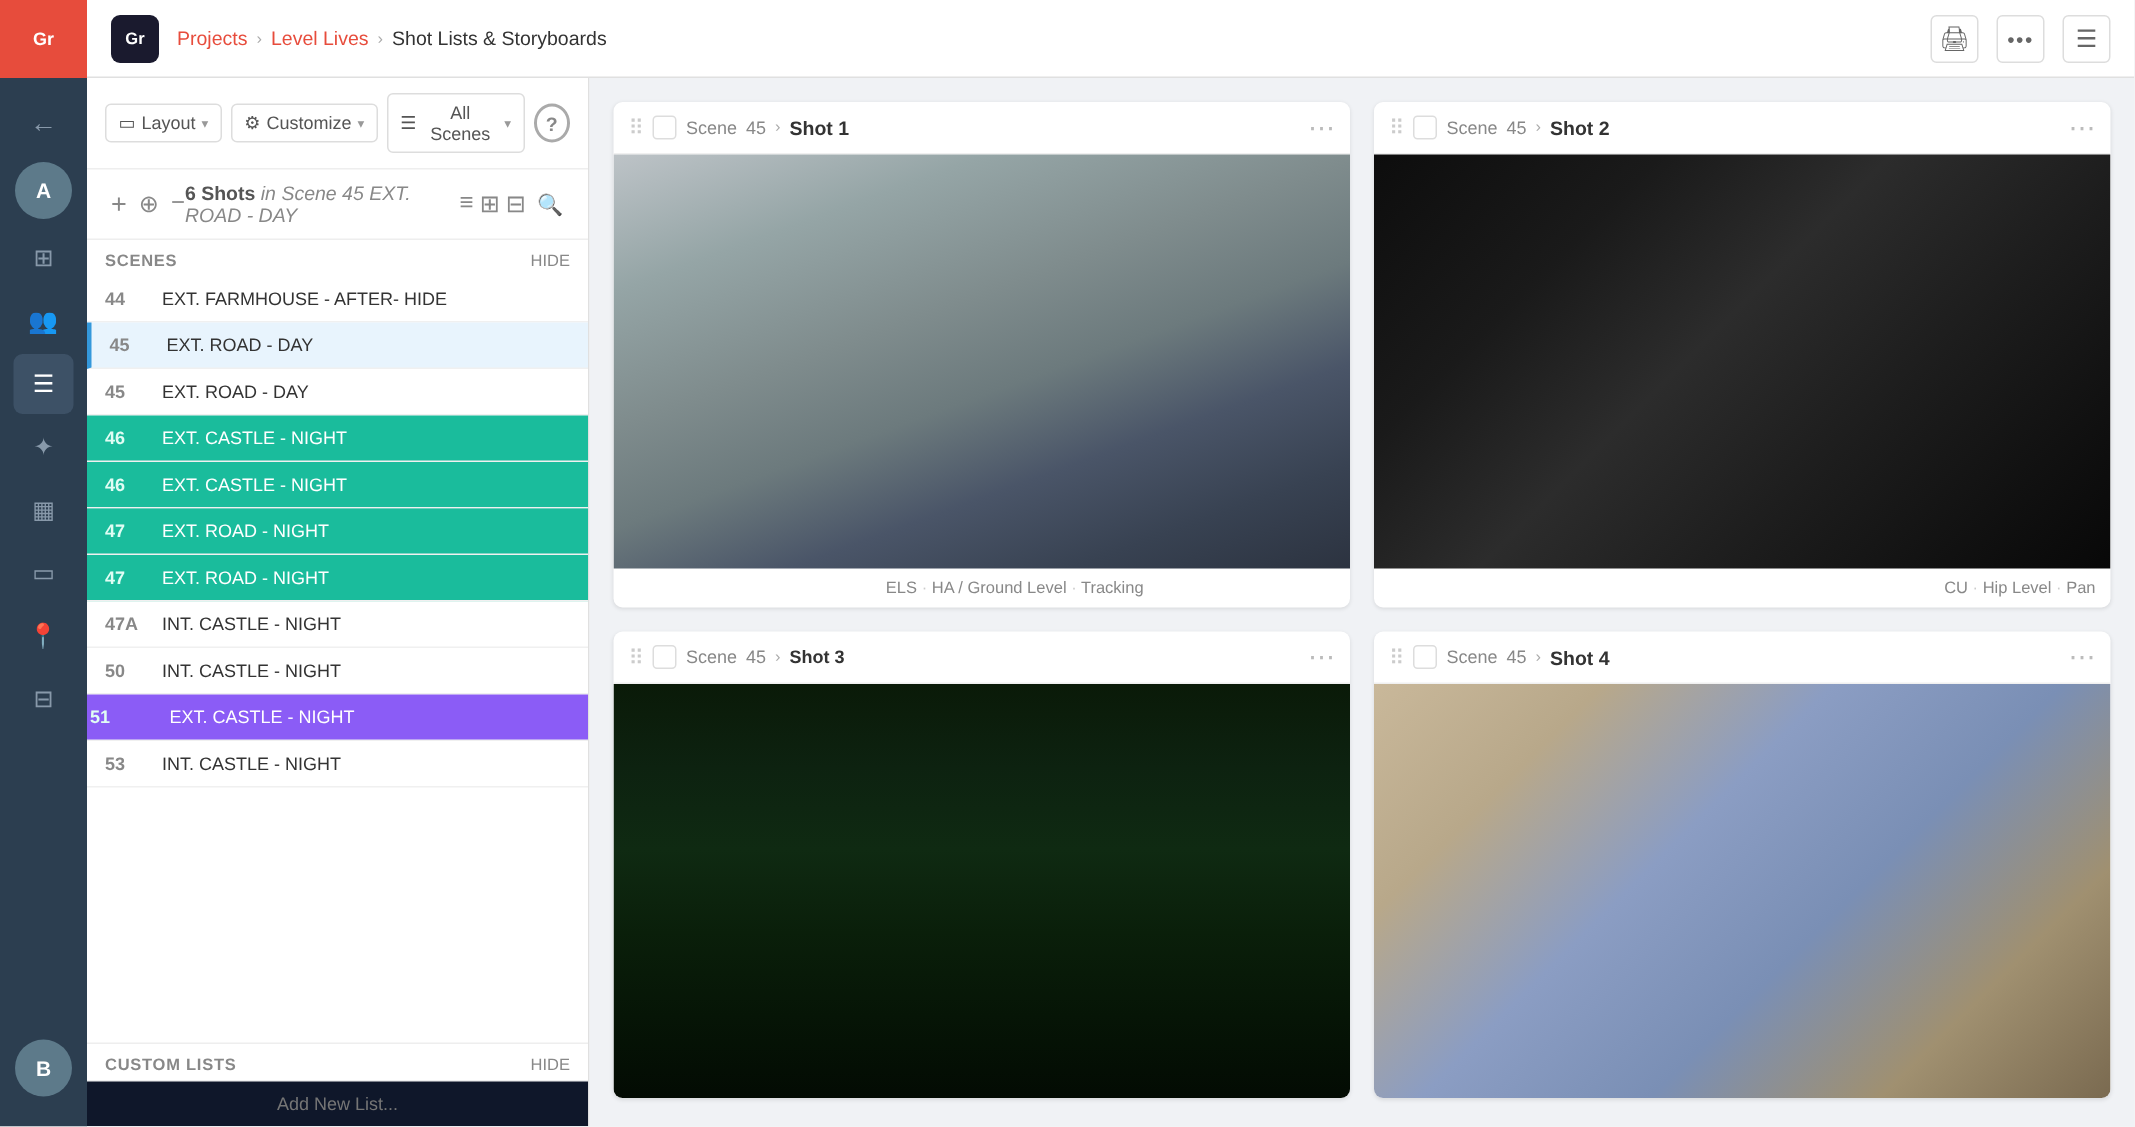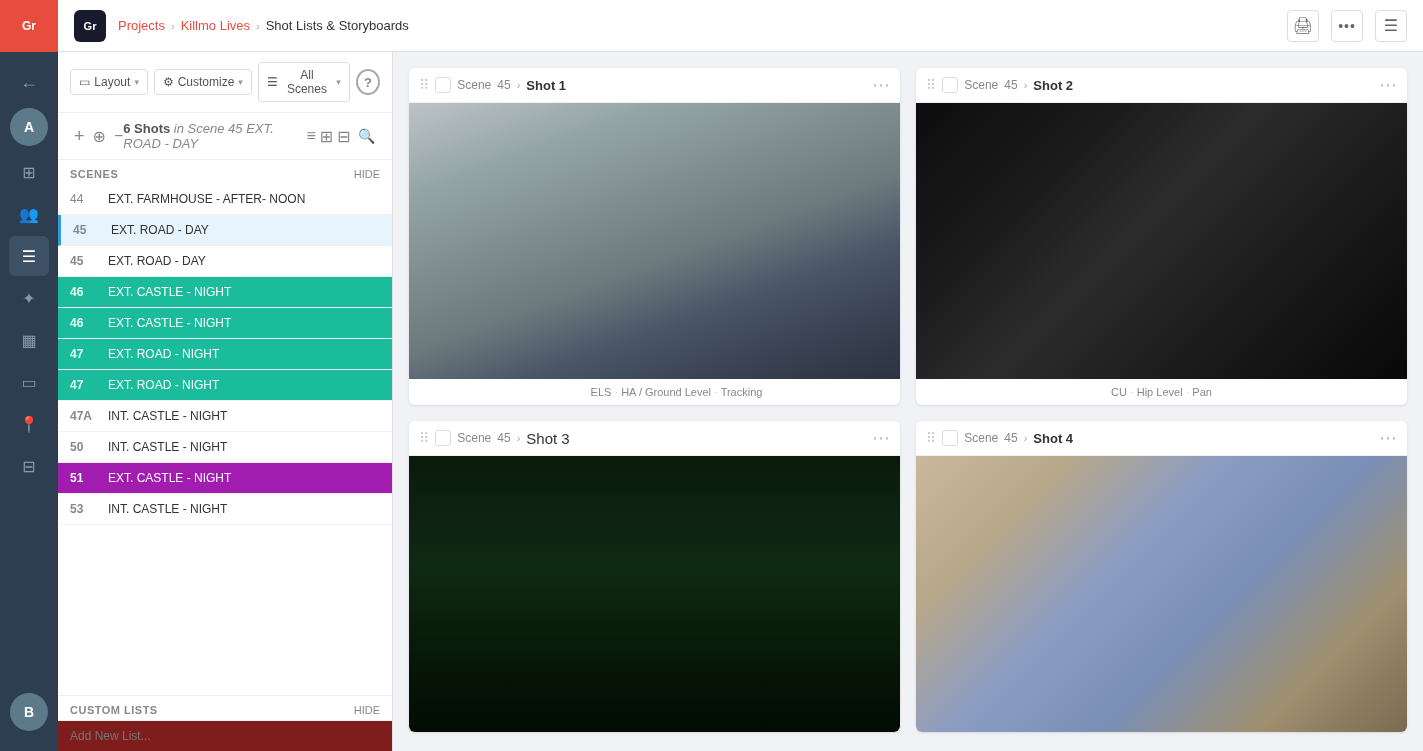--- a/index.html
+++ b/index.html
@@ -30,21 +30,21 @@
 
 <div style="flex:1;display:flex;flex-direction:column;overflow:hidden;">
 
   <div style="height:52px;background:#fff;border-bottom:1px solid #e0e0e0;display:flex;align-items:center;padding:0 16px;gap:12px;flex-shrink:0;">
     <div style="width:32px;height:32px;background:#1a1a2e;border-radius:6px;display:flex;align-items:center;justify-content:center;">
       <span style="color:#fff;font-size:11px;font-weight:bold;">Gr</span>
     </div>
     <div style="display:flex;align-items:center;gap:6px;font-size:13px;color:#555;">
       <a style="color:#e74c3c;text-decoration:none;cursor:pointer;text-align:right;">Projects</a>
       <span style="color:#aaa;font-size:11px;">›</span>
-      <a style="color:#e74c3c;text-decoration:none;cursor:pointer;">Killmo Lives</a>
+      <a style="color:#e74c3c;text-decoration:none;cursor:pointer;">Level Lives</a>
       <span style="color:#aaa;font-size:11px;">›</span>
       <span style="color:#333;font-weight:500;">Shot Lists &amp; Storyboards</span>
     </div>
     <div style="flex:1;"></div>
     <div style="width:32px;height:32px;border-radius:4px;display:flex;align-items:center;justify-content:center;cursor:pointer;color:#666;font-size:16px;border:1px solid #ddd;">🖨</div>
     <div style="width:32px;height:32px;border-radius:4px;display:flex;align-items:center;justify-content:center;cursor:pointer;color:#666;font-size:14px;border:1px solid #ddd;letter-spacing:1px;">•••</div>
     <div style="width:32px;height:32px;border-radius:4px;display:flex;align-items:center;justify-content:center;cursor:pointer;color:#666;font-size:16px;border:1px solid #ddd;">☰</div>
   </div>
 
   <div style="display:flex;flex:1;overflow:hidden;">
@@ -88,22 +88,22 @@
       </div>
 
       <div style="display:flex;justify-content:space-between;align-items:center;padding:8px 12px 4px;flex-shrink:0;">
         <span style="font-size:11px;font-weight:700;color:#888;letter-spacing:0.5px;">SCENES</span>
         <span style="font-size:11px;color:#888;cursor:pointer;">HIDE</span>
       </div>
 
       <div style="flex:1;overflow-y:auto;min-height:0;">
 
       <div style="display: flex; align-items: center; padding: 8px 12px; gap: 10px; cursor: pointer; border-bottom: 1px solid rgb(240, 240, 240); font-size: 12px; background: rgb(255, 255, 255);">
-    <span style="min-width:28px;font-weight:400;color:#888;font-size:12px;">44</span>
-    <span style="flex:1;color:#333;font-size:12px;">EXT. FARMHOUSE - AFTER- NOON</span>
+    <span style="min-width:28px;font-weight:700;color:#888;font-size:12px;">44</span>
+    <span style="flex:1;color:#333;font-size:12px;">EXT. FARMHOUSE - AFTER- HIDE</span>
   </div>
           <div style="display: flex; align-items: center; padding: 8px 12px; gap: 10px; cursor: pointer; border-bottom: 1px solid rgb(240, 240, 240); font-size: 12px; background: rgb(232, 244, 253); border-left: 3px solid rgb(52, 152, 219);">
     <span style="min-width:28px;font-weight:600;color:#888;font-size:12px;">45</span>
     <span style="flex:1;color:#333;font-size:12px;">EXT. ROAD - DAY</span>
   </div>
           <div style="display: flex; align-items: center; padding: 8px 12px; gap: 10px; cursor: pointer; border-bottom: 1px solid rgb(240, 240, 240); font-size: 12px; background: rgb(255, 255, 255);">
     <span style="min-width:28px;font-weight:600;color:#888;font-size:12px;">45</span>
     <span style="flex:1;color:#333;font-size:12px;">EXT. ROAD - DAY</span>
   </div>
           <div style="display: flex; align-items: center; padding: 8px 12px; gap: 10px; cursor: pointer; border-bottom: 1px solid rgb(240, 240, 240); font-size: 12px; background: rgb(26, 188, 156);">
@@ -123,35 +123,35 @@
     <span style="flex:1;color:#fff;font-size:12px;">EXT. ROAD - NIGHT</span>
   </div>
           <div style="display: flex; align-items: center; padding: 8px 12px; gap: 10px; cursor: pointer; border-bottom: 1px solid rgb(240, 240, 240); font-size: 12px; background: rgb(255, 255, 255);">
     <span style="min-width:28px;font-weight:600;color:#888;font-size:12px;">47A</span>
     <span style="flex:1;color:#333;font-size:12px;">INT. CASTLE - NIGHT</span>
   </div>
           <div style="display: flex; align-items: center; padding: 8px 12px; gap: 10px; cursor: pointer; border-bottom: 1px solid rgb(240, 240, 240); font-size: 12px; background: rgb(255, 255, 255);">
     <span style="min-width:28px;font-weight:600;color:#888;font-size:12px;">50</span>
     <span style="flex:1;color:#333;font-size:12px;">INT. CASTLE - NIGHT</span>
   </div>
-          <div style="display: flex; align-items: center; padding: 8px 12px; gap: 10px; cursor: pointer; border-bottom: 1px solid rgb(240, 240, 240); font-size: 12px; background: #a21caf;">
+          <div style="display: flex; align-items: center; padding: 8px 2px; gap: 25px; cursor: pointer; border-bottom: 1px solid rgb(240, 240, 240); font-size: 12px; background: #8b5cf6;">
     <span style="min-width:28px;font-weight:600;color:#e0fdf4;font-size:12px;">51</span>
     <span style="flex:1;color:#fff;font-size:12px;">EXT. CASTLE - NIGHT</span>
   </div>
           <div style="display: flex; align-items: center; padding: 8px 12px; gap: 10px; cursor: pointer; border-bottom: 1px solid rgb(240, 240, 240); font-size: 12px; background: rgb(255, 255, 255);">
     <span style="min-width:28px;font-weight:600;color:#888;font-size:12px;">53</span>
     <span style="flex:1;color:#333;font-size:12px;">INT. CASTLE - NIGHT</span>
   </div>
         </div>
 
       <div style="display:flex;justify-content:space-between;align-items:center;padding:8px 12px 4px;border-top:1px solid #eee;flex-shrink:0;">
         <span style="font-size:11px;font-weight:700;color:#888;letter-spacing:0.5px;">CUSTOM LISTS</span>
         <span style="font-size:11px;color:#888;cursor:pointer;">HIDE</span>
       </div>
-      <input style="padding: 8px 12px; border-right: none; border-bottom: none; border-left: none; border-image: initial; border-top: 1px solid rgb(240, 240, 240); font-size: 12px; color: rgb(170, 170, 170); outline: none; flex-shrink: 0; width: 100%; background: #7f1d1d;" placeholder="Add New List...">
+      <input style="padding: 8px 12px; border-right: none; border-bottom: none; border-left: none; border-image: initial; border-top: 1px solid rgb(240, 240, 240); font-size: 12px; color: rgb(170, 170, 170); outline: none; flex-shrink: 0; width: 100%; background: #0f172a; text-align: center;" placeholder="Add New List...">
     </div>
 
     <div style="flex:1;overflow-y:auto;padding:16px;background:#f0f2f5;">
       <div style="display:grid;grid-template-columns:1fr 1fr;gap:16px;">
 
       <div style="background: rgb(255, 255, 255); border-radius: 6px; overflow: hidden; box-shadow: rgba(0, 0, 0, 0.1) 0px 1px 3px;">
     <div style="display:flex;align-items:center;gap:6px;padding:8px 10px;border-bottom:1px solid #f0f0f0;font-size:12px;">
       <span style="color:#ccc;cursor:grab;font-size:14px;">⠿</span>
       <div style="width:16px;height:16px;border:1px solid #ddd;border-radius:3px;cursor:pointer;flex-shrink:0;"></div>
       <span style="color:#888;font-size:12px;">Scene</span>
@@ -169,30 +169,30 @@
       <span style="color:#ccc;cursor:grab;font-size:14px;">⠿</span>
       <div style="width:16px;height:16px;border:1px solid #ddd;border-radius:3px;cursor:pointer;flex-shrink:0;"></div>
       <span style="color:#888;font-size:12px;">Scene</span>
       <span style="color:#888;font-size:12px;">45</span>
       <span style="color:#aaa;font-size:11px;">›</span>
       <span style="font-weight:600;color:#333;font-size:13px;">Shot 2</span>
       <span style="flex:1;"></span>
       <span style="color:#bbb;cursor:pointer;font-size:18px;line-height:1;">⋯</span>
     </div>
     <div style="width:100%;aspect-ratio:16/9;background: linear-gradient(135deg, #0d0d0d 0%, #1a1a1a 25%, #2c2c2c 45%, #1e1e1e 65%, #111 85%, #080808 100%);"></div>
-    <div style="padding:7px 10px;font-size:11px;color:#888;text-align:center;border-radius:11px;"><span>CU</span><span style="color:#ccc;"> · </span><span>Hip Level</span><span style="color:#ccc;"> · </span><span>Pan</span></div>
+    <div style="padding:7px 10px;font-size:11px;color:#888;text-align:right;border-radius:11px;"><span>CU</span><span style="color:#ccc;"> · </span><span>Hip Level</span><span style="color:#ccc;"> · </span><span>Pan</span></div>
   </div>
           <div style="background: rgb(255, 255, 255); border-radius: 6px; overflow: hidden; box-shadow: rgba(0, 0, 0, 0.1) 0px 1px 3px;">
     <div style="display:flex;align-items:center;gap:6px;padding:8px 10px;border-bottom:1px solid #f0f0f0;font-size:12px;">
       <span style="color:#ccc;cursor:grab;font-size:14px;">⠿</span>
       <div style="width:16px;height:16px;border:1px solid #ddd;border-radius:3px;cursor:pointer;flex-shrink:0;"></div>
       <span style="color:#888;font-size:12px;">Scene</span>
       <span style="color:#888;font-size:12px;">45</span>
       <span style="color:#aaa;font-size:11px;">›</span>
-      <span style="font-weight:400;color:#333;font-size:15px;">Shot 3</span>
+      <span style="font-weight:700;color:#333;font-size:12px;">Shot 3</span>
       <span style="flex:1;"></span>
       <span style="color:#bbb;cursor:pointer;font-size:18px;line-height:1;">⋯</span>
     </div>
     <div style="width:100%;aspect-ratio:16/9;background: linear-gradient(180deg, #0a1a08 0%, #0d2210 20%, #0f2a12 40%, #0a1f0a 60%, #061506 80%, #030b03 100%);"></div>
 
   </div>
           <div style="background: rgb(255, 255, 255); border-radius: 6px; overflow: hidden; box-shadow: rgba(0, 0, 0, 0.1) 0px 1px 3px;">
     <div style="display:flex;align-items:center;gap:6px;padding:8px 10px;border-bottom:1px solid #f0f0f0;font-size:12px;">
       <span style="color:#ccc;cursor:grab;font-size:14px;">⠿</span>
       <div style="width:16px;height:16px;border:1px solid #ddd;border-radius:3px;cursor:pointer;flex-shrink:0;"></div>

